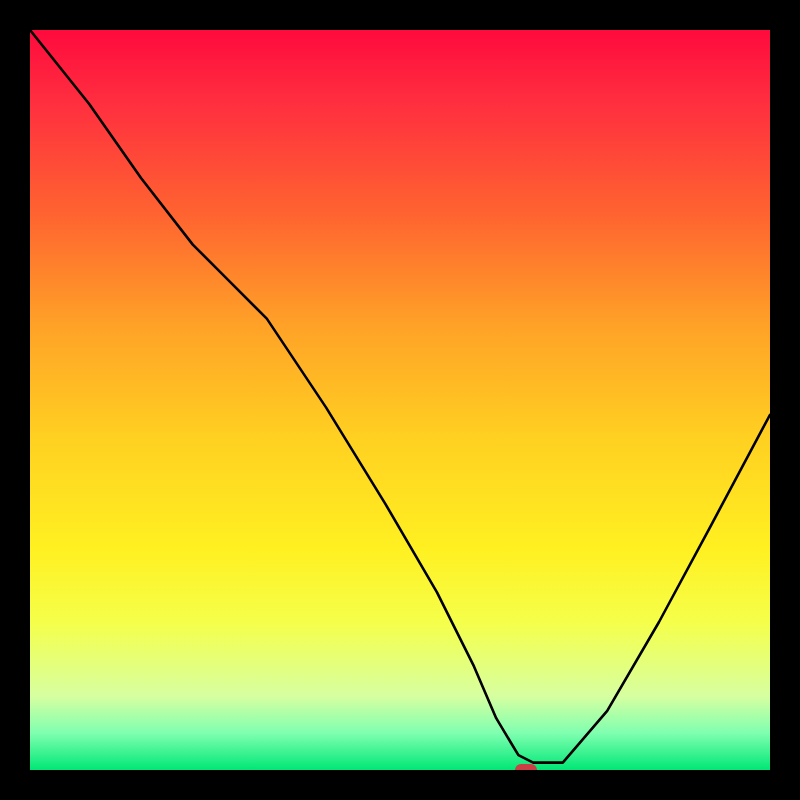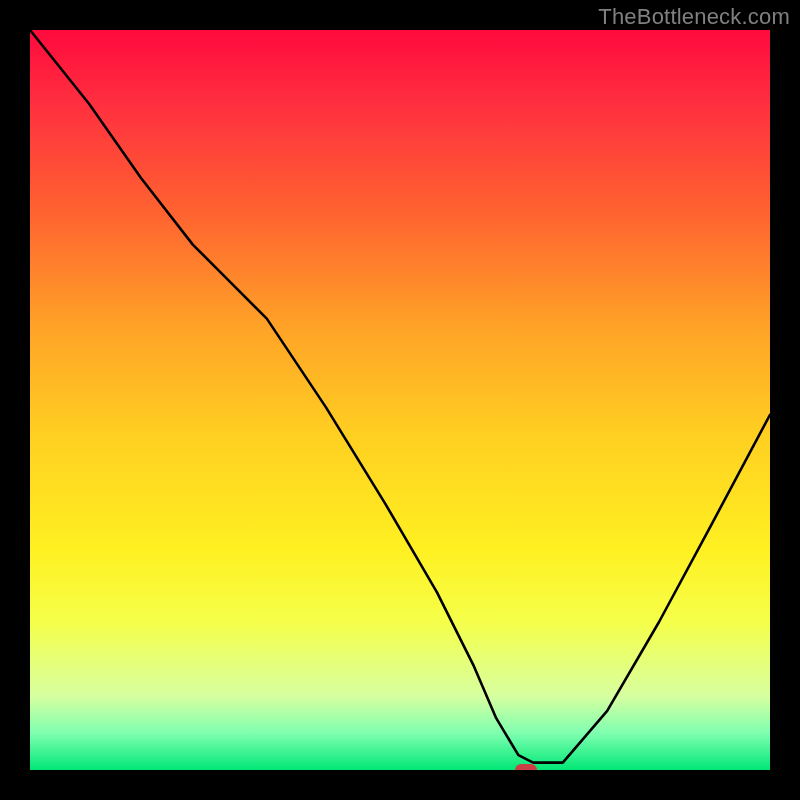--- a/index.html
+++ b/index.html
@@ -63,21 +63,20 @@
     height: 12px;
     border-radius: 6px;
     background: #cc3f44;
     transform: translate(-50%, -50%);
   }
 </style>
 </head>
 <body>
 
 <div class="outer">
-  <div class="watermark">TheBottleneck.com</div>
 
   <div class="plot">
     <div class="gradient"></div>
     <svg class="curve" viewBox="0 0 100 100" preserveAspectRatio="none">
       <path id="curve-path" fill="none" stroke="#000000" stroke-width="0.35" stroke-linejoin="round" stroke-linecap="round" d="M0.00 0.00 L8.00 10.00 L15.00 20.00 L22.00 29.00 L27.00 34.00 L32.00 39.00 L40.00 51.00 L48.00 64.00 L55.00 76.00 L60.00 86.00 L63.00 93.00 L66.00 98.00 L68.00 99.00 L72.00 99.00 L78.00 92.00 L85.00 80.00 L92.00 67.00 L100.00 52.00"></path>
     </svg>
     <div class="marker" id="marker" style="left: 67%; top: 100%; background: rgb(204, 63, 68);"></div>
   </div>
 </div>
 

